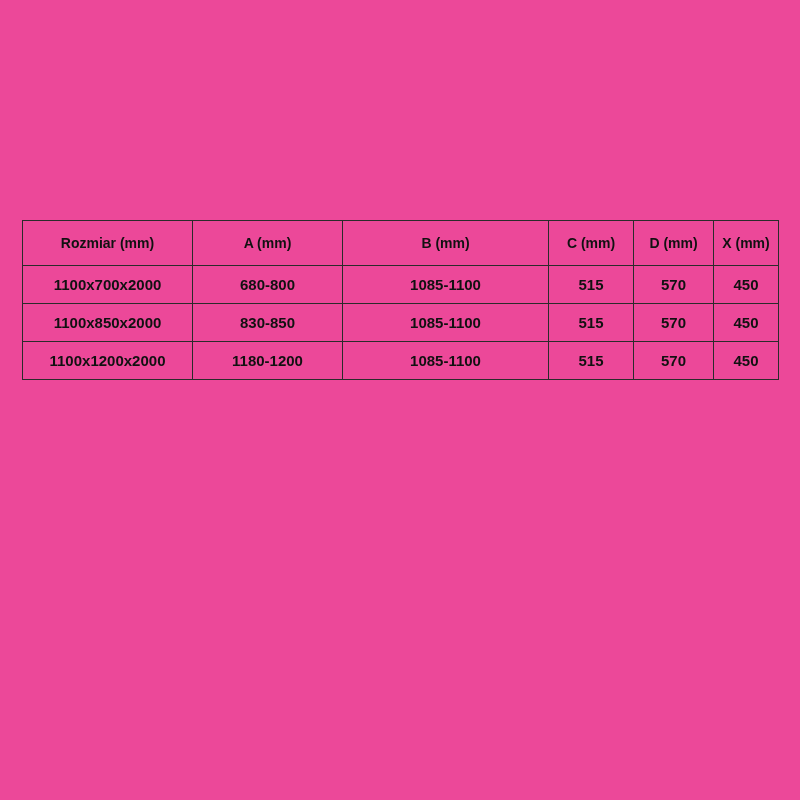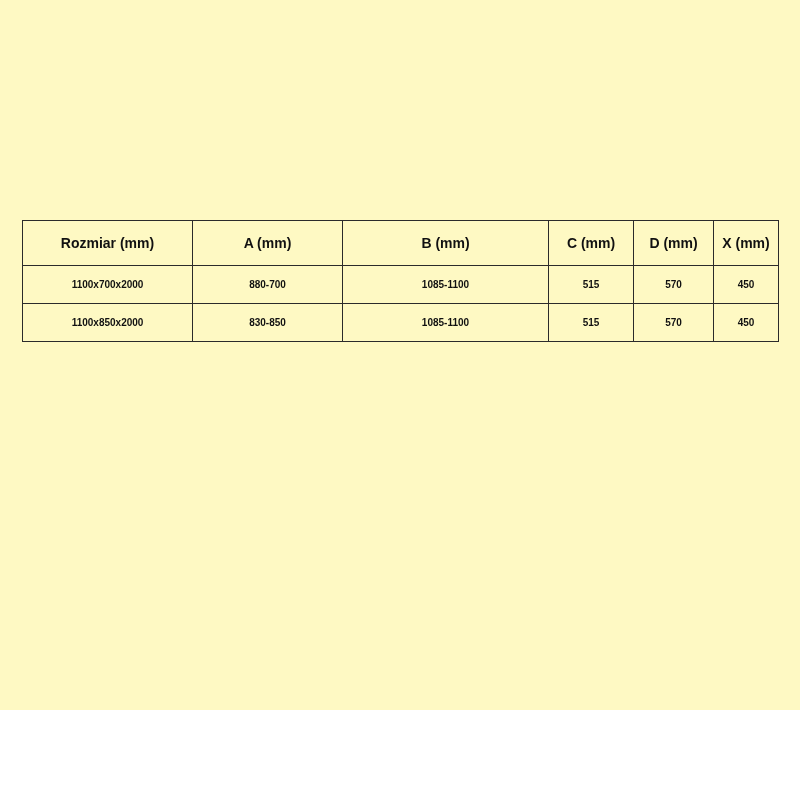--- a/index.html
+++ b/index.html
@@ -12,40 +12,40 @@
     height: 800px;
     font-family: "Liberation Sans", sans-serif;
     color: #000000;
     position: relative;
   }
   .sheet {
     position: absolute;
     left: 0;
     top: 0;
     width: 800px;
-    height: 710px;
-    background: #fef9c3;
+    height: 800px;
+    background: #ec4899;
   }
   .table-wrap {
     position: absolute;
     left: 22px;
     top: 220px;
     width: 756px;
   }
   table.spec {
     border-collapse: collapse;
     width: 756px;
     table-layout: fixed;
   }
   table.spec td, table.spec th {
     border: 1px solid #2b2b2b;
     text-align: center;
     vertical-align: middle;
     height: 38px;
-    font-size: 10px;
+    font-size: 15px;
     font-weight: bold;
     color: #111111;
     padding: 0 4px;
     box-sizing: border-box;
   }
   table.spec thead th {
     height: 45px;
     font-size: 14px;
   }
   table.spec tbody td {
@@ -79,30 +79,38 @@
           <th>A (mm)</th>
           <th>B (mm)</th>
           <th>C (mm)</th>
           <th>D (mm)</th>
           <th>X (mm)</th>
         </tr>
       </thead>
       <tbody>
         <tr>
           <td>1100x700x2000</td>
-          <td>880-700</td>
+          <td>680-800</td>
           <td>1085-1100</td>
           <td>515</td>
           <td>570</td>
           <td>450</td>
         </tr>
         <tr>
           <td>1100x850x2000</td>
           <td>830-850</td>
           <td>1085-1100</td>
           <td>515</td>
           <td>570</td>
           <td>450</td>
         </tr>
+        <tr>
+          <td>1100x1200x2000</td>
+          <td>1180-1200</td>
+          <td>1085-1100</td>
+          <td>515</td>
+          <td>570</td>
+          <td>450</td>
+        </tr>
       </tbody>
     </table>
   </div>
 </div>
 
 </body></html>

